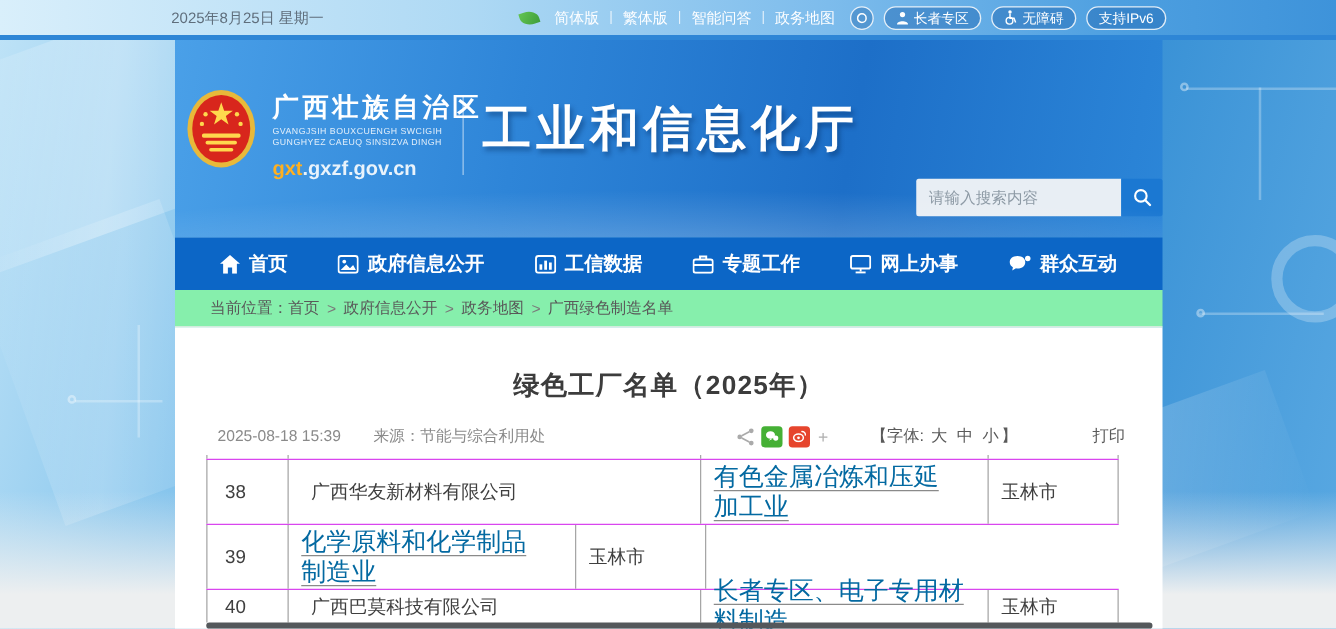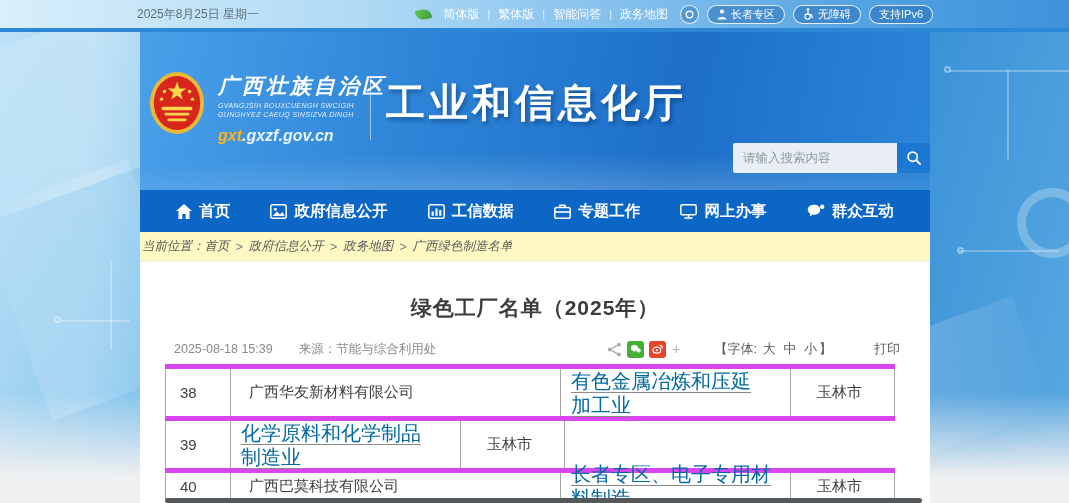--- a/index.html
+++ b/index.html
@@ -45,21 +45,21 @@
     background:rgba(36,108,182,.5); border:1px solid rgba(255,255,255,.85); border-radius:10px;
     color:#fff; font-size:11px; text-decoration:none; }
   .topbar-edge { position:absolute; top:28px; left:0; width:100%; height:4px; background:#2e86d6; z-index:4; }
 
   
   .banner { position:absolute; left:140px; top:30px; width:790px; height:160px;
     background:linear-gradient(100deg,#4aa0e8 0%,#2e85d8 35%,#1d6fc8 68%,#2c86d8 100%); z-index:3; }
   .banner::after { content:""; position:absolute; left:0; bottom:0; width:100%; height:70px;
     background:radial-gradient(120% 140% at 50% 130%,rgba(255,255,255,.30),rgba(255,255,255,0) 60%); }
   .emblem { position:absolute; left:8px; top:40px; width:58px; height:66px; }
-  .org { position:absolute; left:78px; top:42px;font-style:italic; }
+  .org { position:absolute; left:78px; top:42px; }
   .org-cn { font-size:21px; font-weight:bold; color:#fff; letter-spacing:3px; }
   .org-zh { font-size:7px; color:rgba(255,255,255,.85); letter-spacing:.4px; margin-top:2px; }
   .org-url { margin-top:9px; font-size:16px; font-weight:bold; color:#e9f3fb; }
   .org-url .hl { color:#ffb020; }
   .v-divider { position:absolute; left:230px; top:46px; width:1px; height:64px; background:rgba(255,255,255,.55); }
   .site-title { position:absolute; left:246px; top:46px; font-size:39px; font-weight:900; color:#fff;
     letter-spacing:4px; text-shadow:2px 3px 4px rgba(0,40,90,.45); white-space:nowrap; }
   .searchbox { position:absolute; right:0; top:113px; display:flex; height:30px; }
   .search-input { width:164px; height:30px; border:none; outline:none; background:#e8eef4;
     font-size:12.5px; color:#444; padding:0 10px; border-radius:2px 0 0 2px; }
@@ -67,50 +67,50 @@
   .search-btn { width:33px; height:30px; border:none; background:#1b78d2; cursor:pointer;
     display:flex; align-items:center; justify-content:center; border-radius:0 2px 2px 0; }
 
   
   .nav { position:absolute; left:140px; top:190px; width:790px; height:42px; background:#0c66c6;
     display:flex; align-items:center; justify-content:space-around; padding:0 16px; z-index:3; }
   .nav-item { display:flex; align-items:center; gap:7px; color:#fff; font-size:15.5px; font-weight:bold;
     text-decoration:none; white-space:nowrap; }
 
   
-  .breadcrumb { position:absolute; left:140px; top:232px; width:790px; height:30px; background:#fef9c3;
-    display:flex; align-items:center; padding-left:2px; font-size:12.5px; color:#595959;
-    border-bottom:1px solid #ececec; z-index:3;font-style:italic; }
+  .breadcrumb { position:absolute; left:140px; top:232px; width:790px; height:30px; background:#86efac;
+    display:flex; align-items:center; padding-left:28px; font-size:12.5px; color:#595959;
+    border-bottom:1px solid #ececec; z-index:3; }
   .breadcrumb a { color:#595959; text-decoration:none; }
   .bc-sep { margin:0 6px; color:#7a7a7a; }
 
   
   .content { position:absolute; left:140px; top:262px; width:790px; height:241px; background:#fff; z-index:3; }
   .article-title { text-align:center; margin-top:32px; font-size:21px; font-weight:bold; color:#3c3c3c; letter-spacing:1px; }
   .meta { position:absolute; left:0; top:78px; width:100%; display:flex; align-items:center;
     padding:0 30px 0 34px; font-size:12.5px; color:#8a8a8a; }
   .meta-src { margin-left:26px; }
   .meta-right { margin-left:auto; display:flex; align-items:center; }
   .share-ico { width:17px; height:17px; border-radius:3px; display:flex; align-items:center;
     justify-content:center; margin-left:5px; cursor:pointer; }
   .wechat { background:#45b035; } .weibo { background:#e6452d; }
   .share-more { margin-left:6px; color:#b0b0b0; font-size:14px; cursor:pointer; }
   .font-label { margin-left:34px; color:#5a5a5a; font-size:13px; }
   .font-size-opt { color:#5a5a5a; font-size:13px; margin:0 2px; cursor:pointer; }
-  .print { margin-left:42px; color:#5a5a5a; font-size:13px; cursor:pointer; text-decoration:none; }
+  .print { margin-left:60px; color:#5a5a5a; font-size:13px; cursor:pointer; text-decoration:none; }
 
   
   .gtable { position:absolute; left:25px; top:102px; width:730px; }
-  .trow { display:flex; border-bottom:5px solid #d946ef; }
+  .trow { display:flex; border-bottom:1px solid #d946ef; }
   .tcell { border-left:1px solid #a6a6a6; display:flex; flex-direction:column; justify-content:center; }
   .tcell:last-child { border-right:1px solid #a6a6a6; }
   .col-no { width:65px; padding-left:14px; }
   .col-company { width:330px; padding-left:18px; }
   .col-industry { width:230px; padding-left:10px; }
-  .col-city { width:105px; padding-left:26px; }
+  .col-city { width:105px; padding-left:10px; }
   .sliver { height:4px; }
   .sliver .tcell { border-bottom:none; }
   .r-tall { height:52px; }
   .r-cut { height:26px; border-bottom:none;justify-content:space-between; }
   .cellText { font-size:15px; color:#3f3f3f; }
   .ind-line { font-size:20px; color:#0369a1; text-decoration:underline; text-underline-offset:4px;
     text-decoration-thickness:1px; text-decoration-color:#8a8a8a; line-height:24px; }
   .hscroll { position:absolute; left:165px; top:498px; width:757px; height:5px; background:#54585b;
     border-radius:3px; z-index:6; }
 

